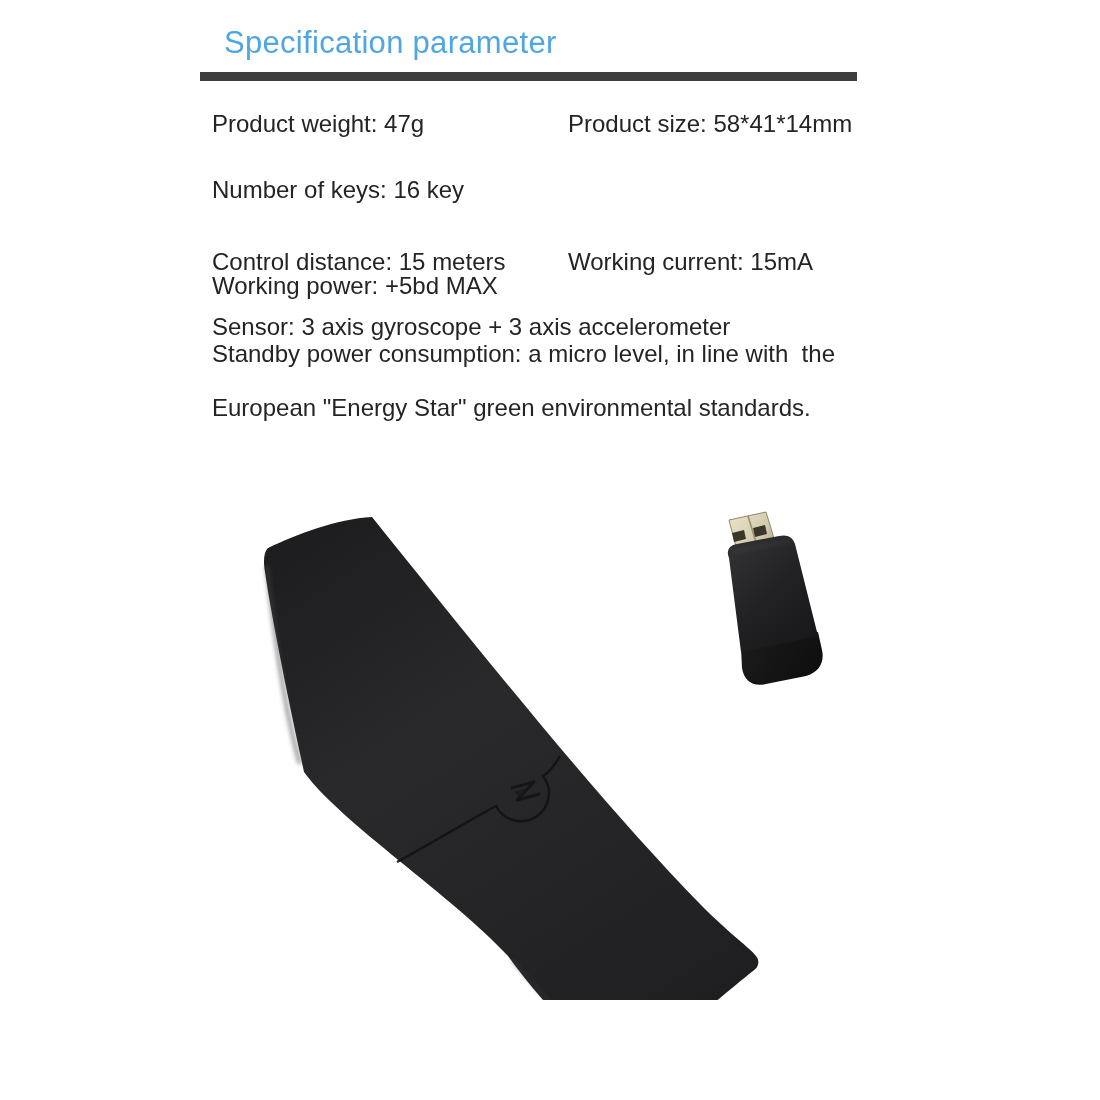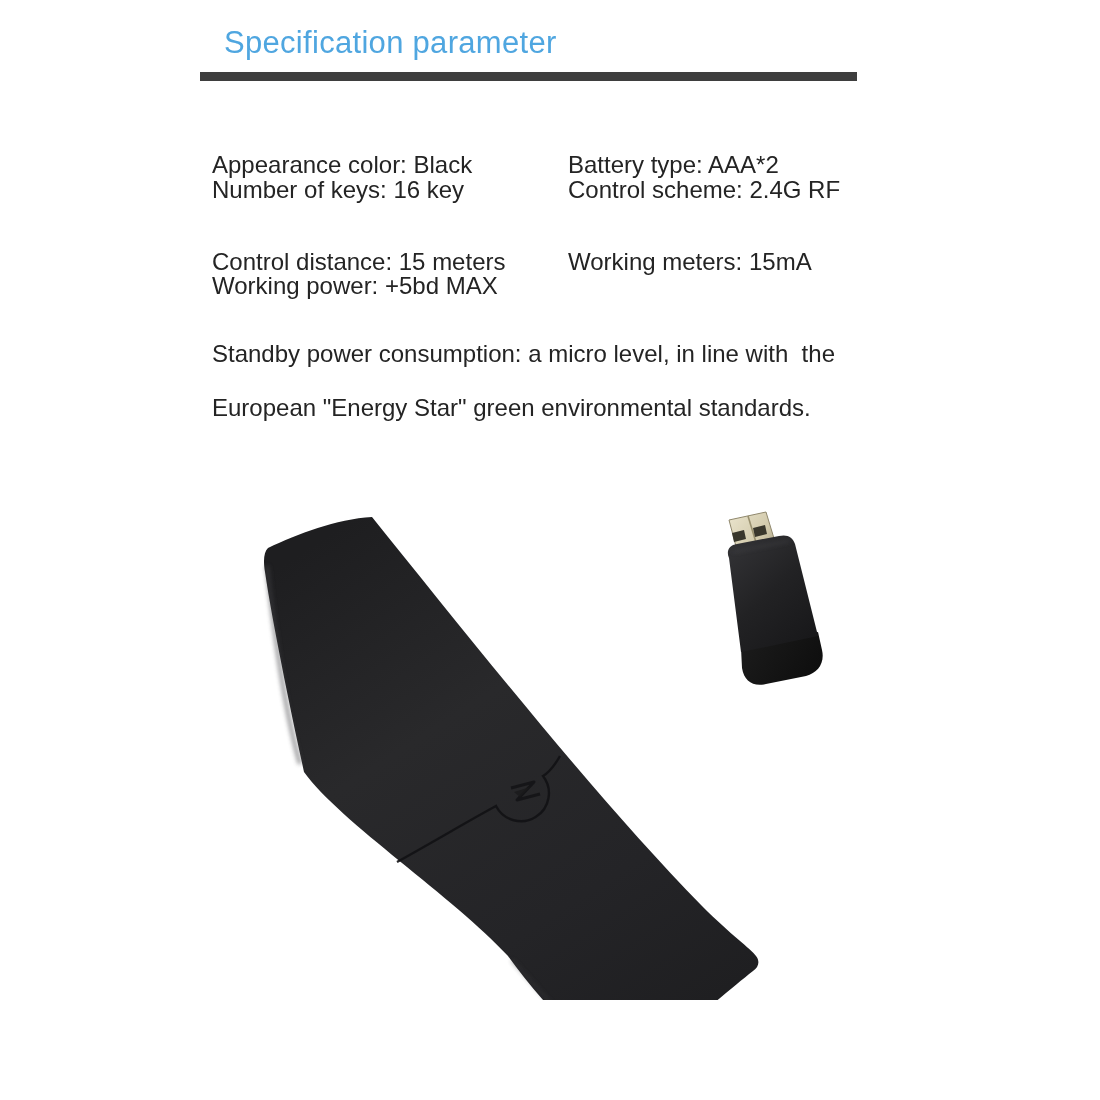--- a/index.html
+++ b/index.html
@@ -60,34 +60,36 @@
   }
 </style>
 </head>
 <body>
 
 <div class="canvas">
 
   <div class="page-title">Specification parameter</div>
   <div class="title-divider"></div>
 
-  <div class="spec-row r1">
-    <span class="spec-left">Appearance color: Black</span>
-    <span class="spec-right">Battery type: AAA*2</span>
+  <div class="spec-row r0">
+    <span class="spec-left">Product weight: 47g</span>
+    <span class="spec-right">Product size: 58*41*14mm</span>
   </div>
   <div class="spec-row r2">
     <span class="spec-left">Number of keys: 16 key</span>
-    <span class="spec-right">Control scheme: 2.4G RF</span>
   </div>
   <div class="spec-row r3">
     <span class="spec-left">Control distance: 15 meters</span>
-    <span class="spec-right">Working meters: 15mA</span>
+    <span class="spec-right">Working current: 15mA</span>
   </div>
   <div class="spec-row r4">
     <span class="spec-left">Working power: +5bd MAX</span>
+  </div>
+  <div class="spec-row r5">
+    <span class="spec-left">Sensor: 3 axis gyroscope + 3 axis accelerometer</span>
   </div>
   <div class="spec-row r6">
     <span class="spec-left">Standby power consumption: a micro level, in line with  the</span>
   </div>
   <div class="spec-row r7">
     <span class="spec-left">European "Energy Star" green environmental standards.</span>
   </div>
 
   <svg class="photo-layer" viewBox="0 0 1100 1100" aria-hidden="true">
     <defs>

